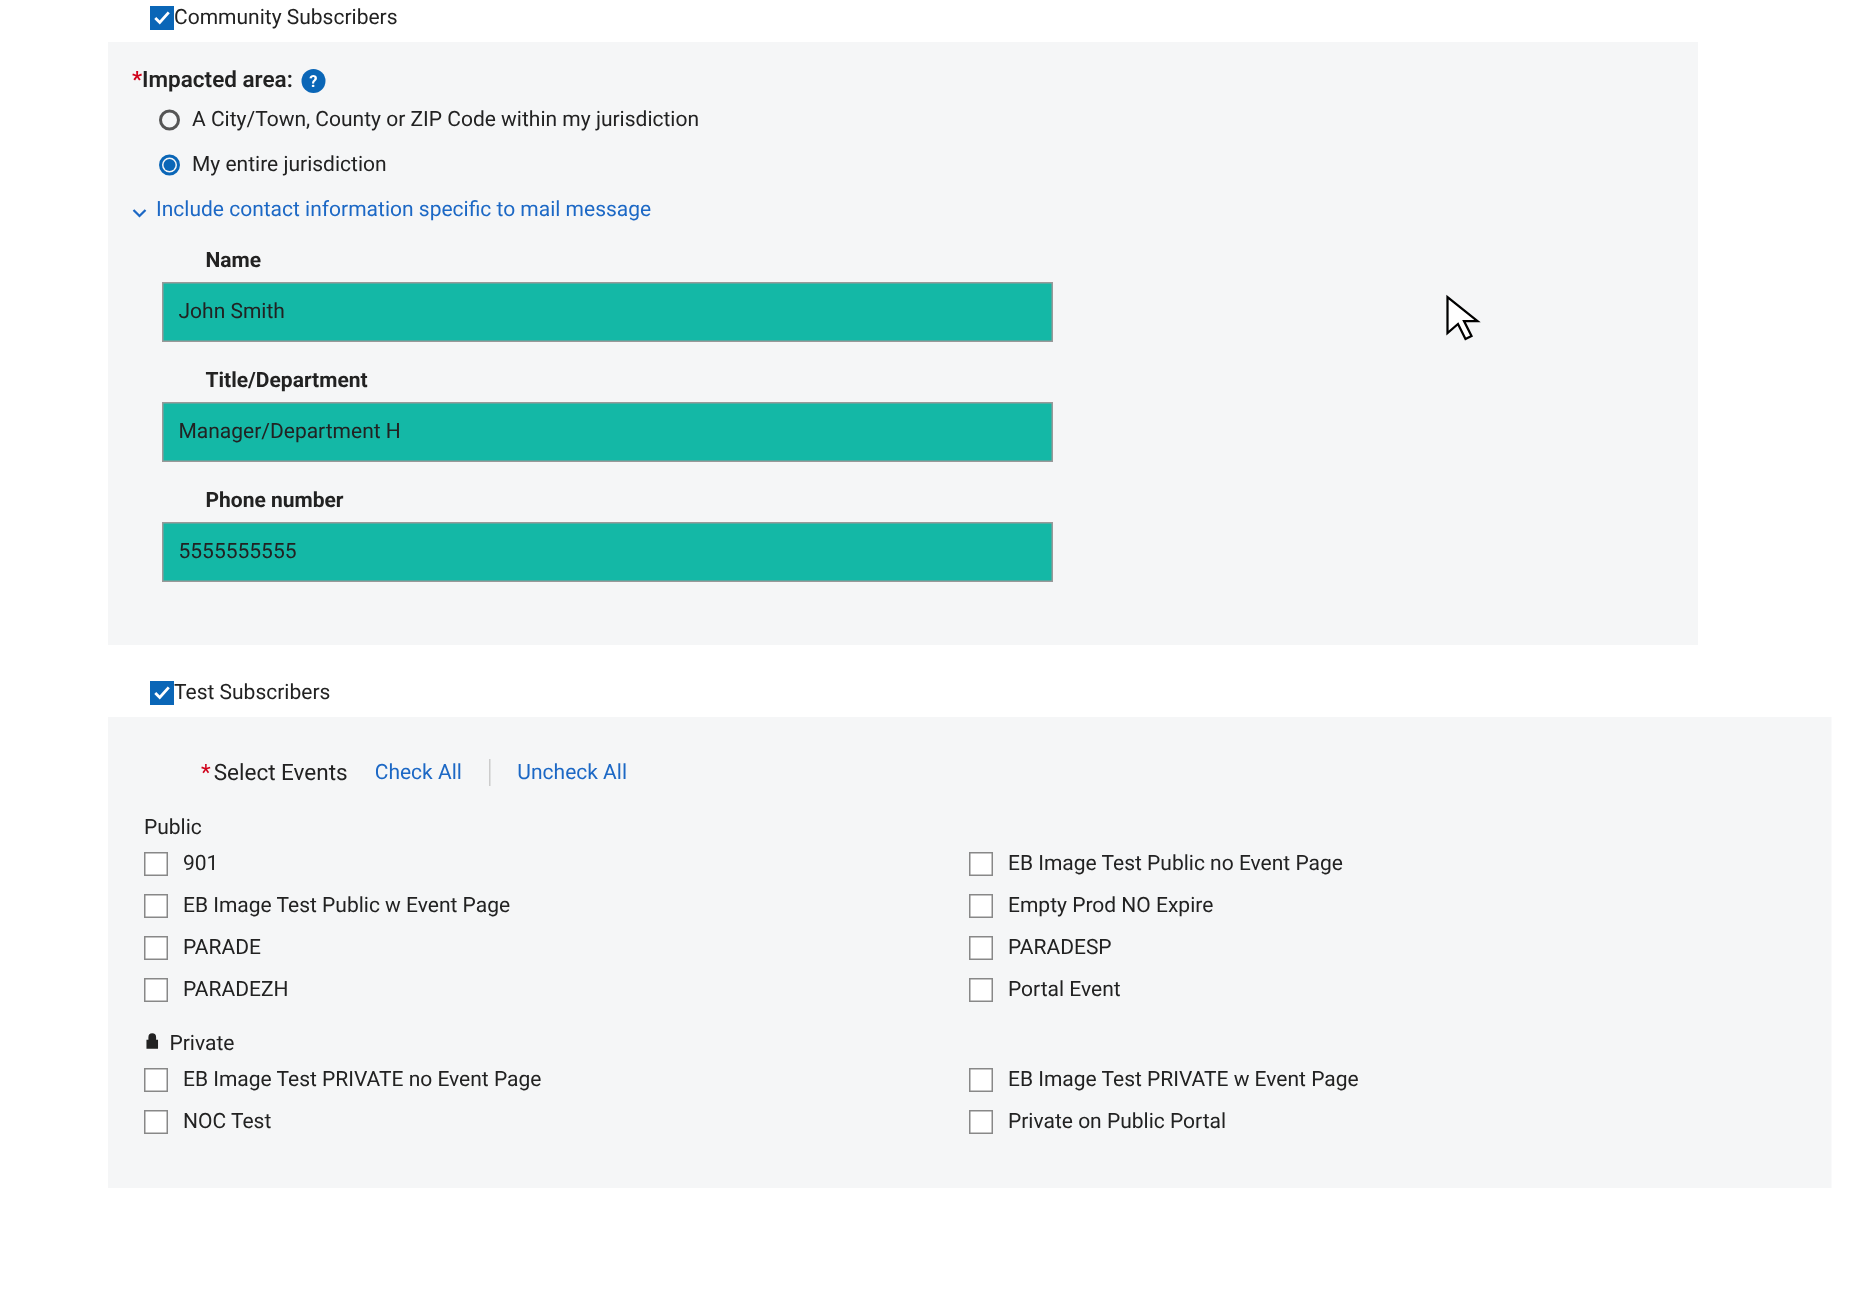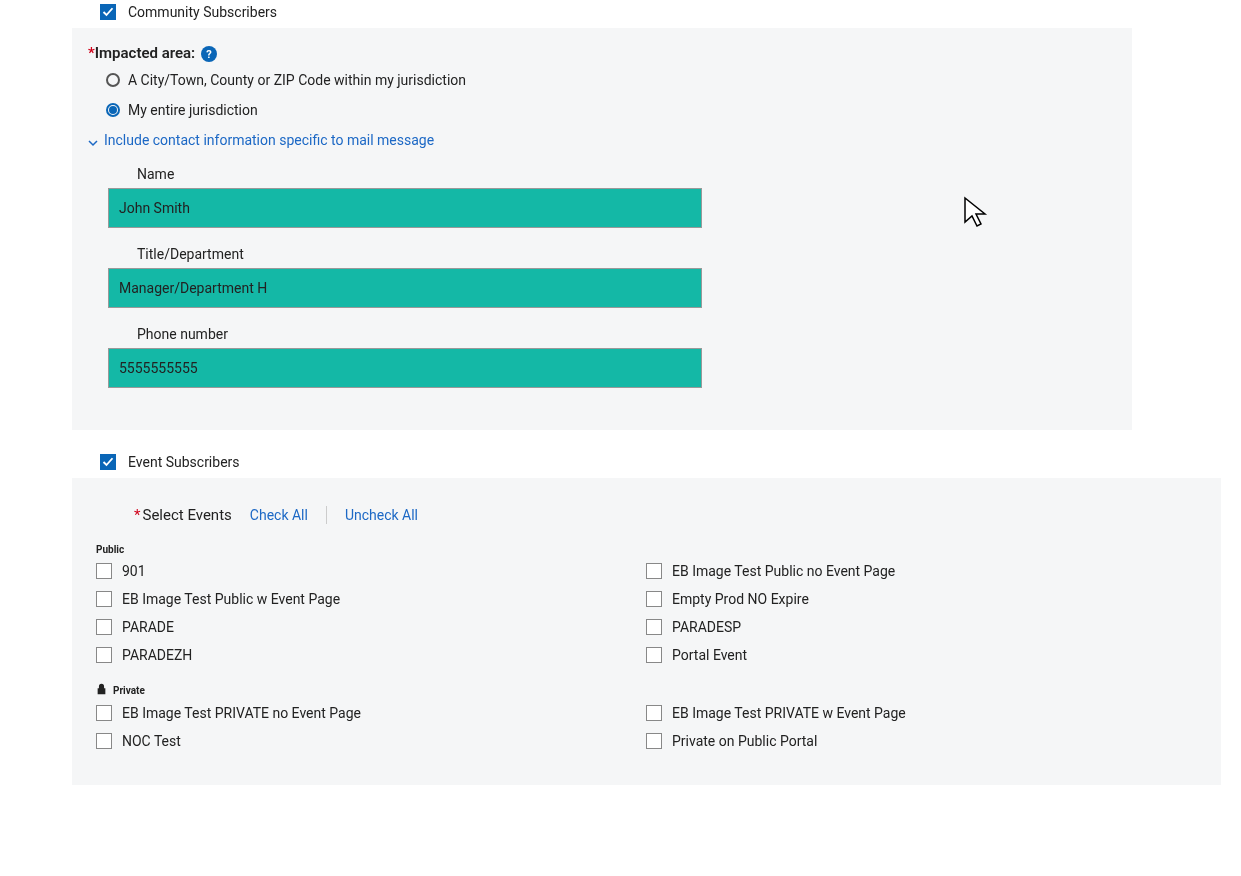--- a/index.html
+++ b/index.html
@@ -19,21 +19,20 @@
   .req-label {
     font-size: 14px;
     font-weight: 700;
     color: #222;
     margin-bottom: 12px;
   }
   .req-label .ast { color: #d0021b; margin-right: 4px; }
   .check-row {
     display: flex;
     align-items: flex-end;
-    gap: 12px;
     margin-bottom: 8px;
     padding-left: 44px;
   }
   .checkmark {
     width: 16px;
     height: 16px;
     background: #0A66B7;
     display: inline-flex;
     align-items: center;
     justify-content: center;
@@ -103,21 +102,21 @@
     display: inline-block;
   }
   .chev-down svg { width: 10px; height: 10px; }
   .contact-fields {
     margin-top: 18px;
     padding-left: 20px;
     max-width: 620px;
   }
   .field-group { margin-bottom: 18px; }
   .field-label {
-    font-weight: 400;
+    font-weight: 700;
     font-size: 14px;
     margin-bottom: 6px;
     padding-left: 29px;
   }
   .text-input {
     width: 594px;
     height: 40px;
     border: 1px solid #999;
     padding: 0 10px;
     font-size: 14px;
@@ -150,22 +149,22 @@
     color: #1C68C5;
     font-size: 14px;
     cursor: pointer;
   }
   .divider {
     width: 1px;
     height: 18px;
     background: #ccc;
   }
   .group-heading {
-    font-weight: 700;
-    font-size: 10px;
+    font-weight: 400;
+    font-size: 14px;
     margin-bottom: 8px;
     display: flex;
     align-items: center;
     gap: 6px;
   }
   .events-grid {
     display: grid;
     grid-template-columns: 550px 1fr;
     row-gap: 12px;
     margin-bottom: 20px;
@@ -249,21 +248,21 @@
       </div>
     </div>
   </div>
 
   <div class="check-row">
     <span class="checkmark">
       <svg viewBox="0 0 16 16">
           <path d="M2 8 L6 12 L14 3" stroke="#fff" stroke-width="2.5" fill="none"></path>
         </svg>
     </span>
-    <span>Event Subscribers</span>
+    <span>Test Subscribers</span>
   </div>
 
   <div class="events-panel">
     <div class="events-head">
       <div class="title">
         <span class="ast">*</span><span>Select Events</span>
       </div>
       <span class="link-btn">Check All</span>
       <span class="divider"></span>
       <span class="link-btn">Uncheck All</span>

